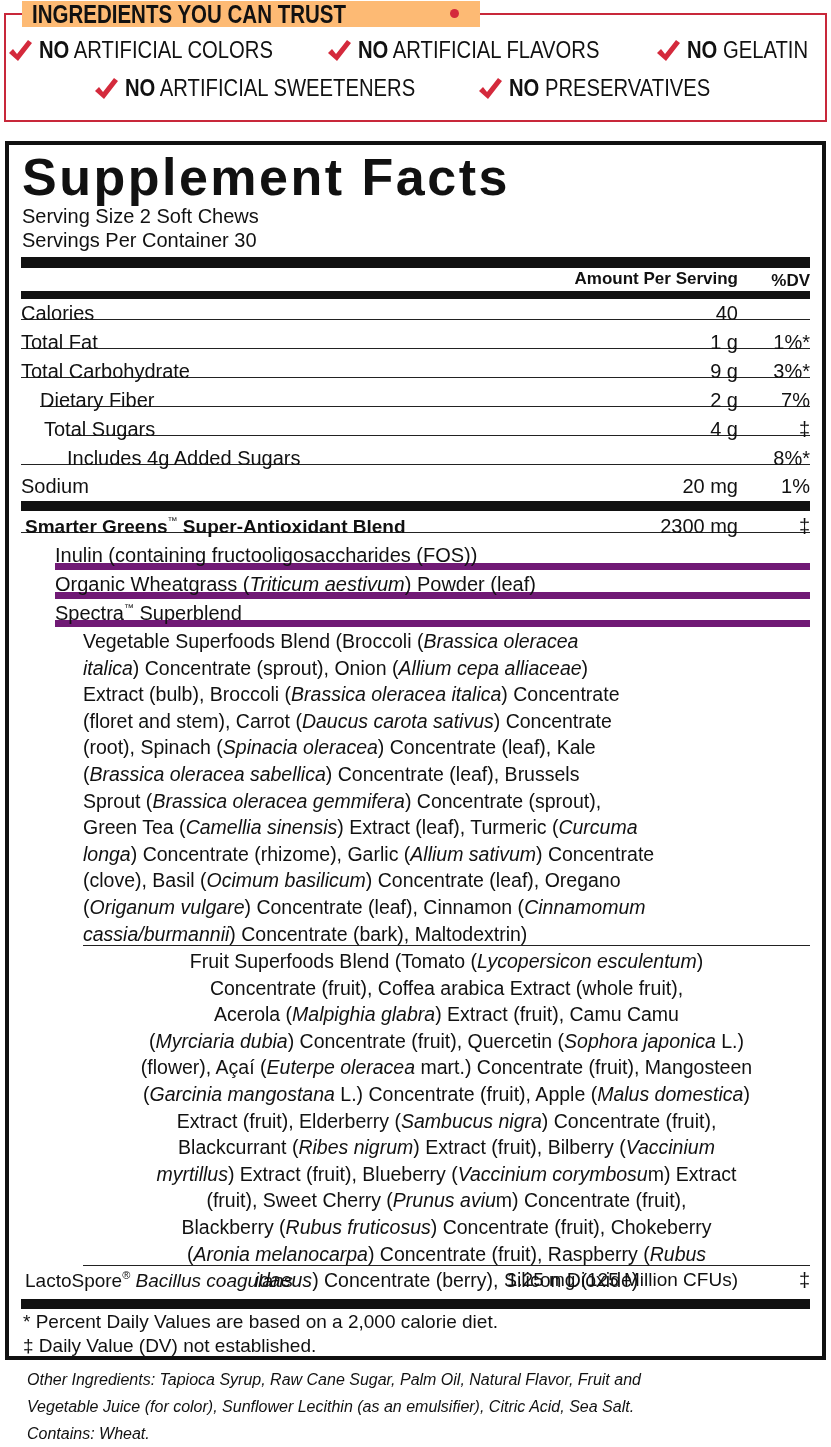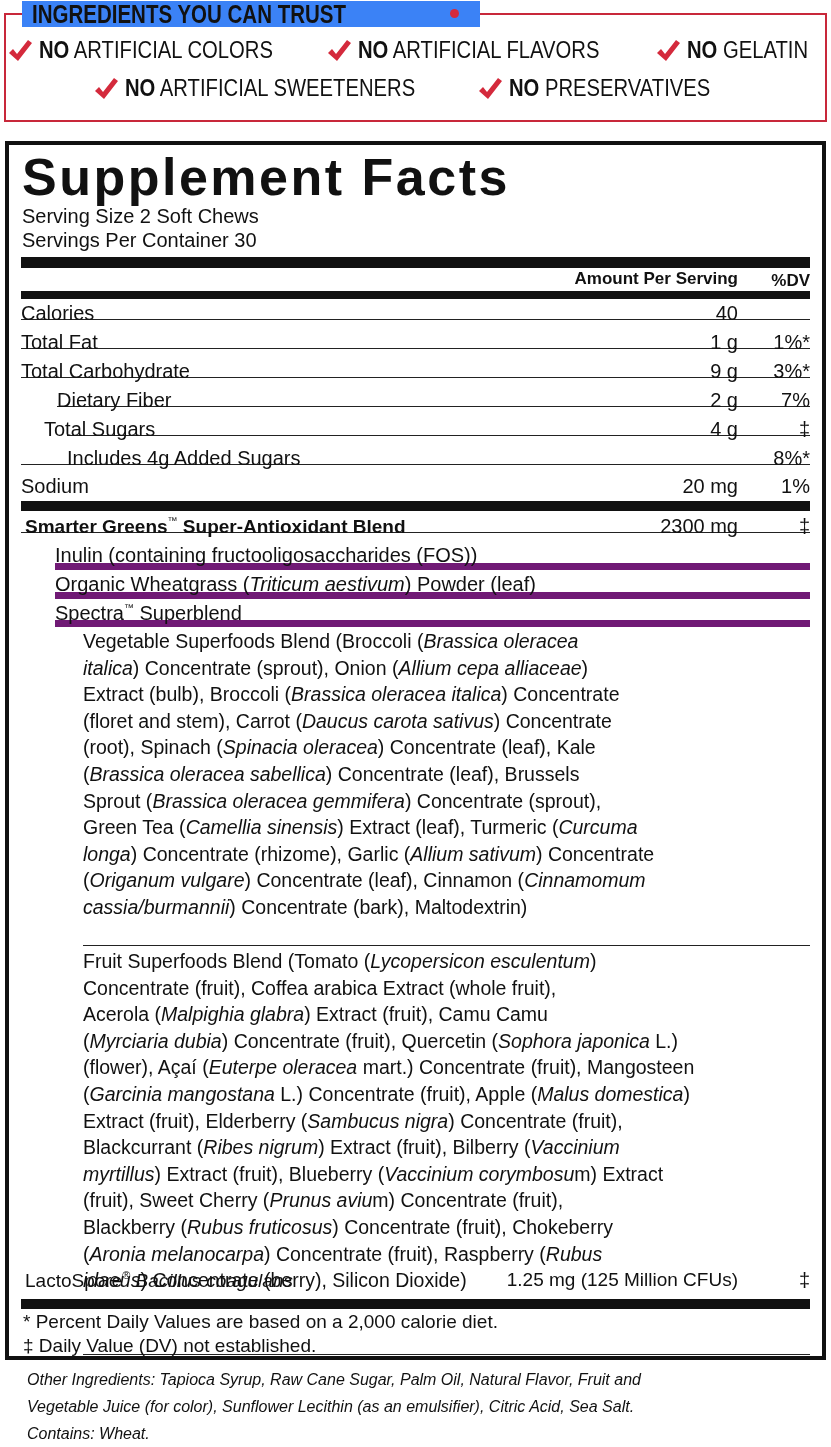--- a/index.html
+++ b/index.html
@@ -5,21 +5,21 @@
   * { box-sizing: border-box; margin: 0; padding: 0; }
   html, body { width: 831px; height: 1447px; background: #ffffff; overflow: hidden; }
   body { position: relative; font-family: "Liberation Sans", sans-serif; color: #111; }
 
   
   .trust-box {
     position: absolute; left: 4px; top: 13px; width: 823px; height: 109px;
     border: 2px solid #c8283a;
   }
   .trust-title-wrap {
-    position: absolute; left: 16px; top: -14px; background: #3b82f6;
+    position: absolute; left: 16px; top: -14px; background: #fdba74;
     padding: 0 8px 0 10px; display: flex; align-items: center; height: 26px;
   }
   .trust-title {
     font-family: "Liberation Sans", sans-serif; font-weight: bold; font-size: 25px;
     letter-spacing: 0px; transform: scaleX(0.82); transform-origin: left center;
     color: #111; white-space: nowrap; display: inline-block; width: 440px;
   }
   .trust-dot {
     position: absolute; left: 428px; top: 8px; width: 9px; height: 9px;
     border-radius: 50%; background: #d42a3c;
@@ -140,21 +140,21 @@
     <div class="row" style="left:0; top:184px;">
       <span class="lbl">Total Fat</span>
       <span class="amt">1 g</span>
       <span class="dv">1%*</span>
     </div>
     <div class="row" style="left:0; top:213px;">
       <span class="lbl">Total Carbohydrate</span>
       <span class="amt">9 g</span>
       <span class="dv">3%*</span>
     </div>
-    <div class="row" style="left:36px; top:242px;">
+    <div class="row" style="left:19px; top:242px;">
       <span class="lbl">Dietary Fiber</span>
       <span class="amt">2 g</span>
       <span class="dv">7%</span>
     </div>
     <div class="row" style="left:46px; top:271px; border-bottom:1px solid #222;">
       <span class="lbl" style="left:-23px;">Total Sugars</span>
       <span class="amt">4 g</span>
       <span class="dv">‡</span>
     </div>
     <div class="row" style="left:0; top:300px;">
@@ -189,25 +189,26 @@
     <div class="para" id="veg-para" style="left:62px; top:482px; height:319px;">
         <span class="ln"><span>Vegetable Superfoods Blend (Broccoli (</span><i>Brassica oleracea</i></span>
         <span class="ln"><i>italica</i><span>) Concentrate (sprout), Onion (</span><i>Allium cepa alliaceae</i><span>)</span></span>
         <span class="ln"><span>Extract (bulb), Broccoli (</span><i>Brassica oleracea italica</i><span>) Concentrate</span></span>
         <span class="ln"><span>(floret and stem), Carrot (</span><i>Daucus carota sativus</i><span>) Concentrate</span></span>
         <span class="ln"><span>(root), Spinach (</span><i>Spinacia oleracea</i><span>) Concentrate (leaf), Kale</span></span>
         <span class="ln"><span>(</span><i>Brassica oleracea sabellica</i><span>) Concentrate (leaf), Brussels</span></span>
         <span class="ln"><span>Sprout (</span><i>Brassica oleracea gemmifera</i><span>) Concentrate (sprout),</span></span>
         <span class="ln"><span>Green Tea (</span><i>Camellia sinensis</i><span>) Extract (leaf), Turmeric (</span><i>Curcuma</i></span>
         <span class="ln"><i>longa</i><span>) Concentrate (rhizome), Garlic (</span><i>Allium sativum</i><span>) Concentrate</span></span>
+        <span class="ln"><span>(clove), Basil (</span><i>Ocimum basilicum</i><span>) Concentrate (leaf), Oregano</span></span>
         <span class="ln"><span>(</span><i>Origanum vulgare</i><span>) Concentrate (leaf), Cinnamon (</span><i>Cinnamomum</i></span>
         <span class="ln"><i>cassia/burmannii</i><span>) Concentrate (bark), Maltodextrin)</span></span>
       </div>
 
-    <div class="para" id="fruit-para" style="left:62px; top:802px; height:408px;">
+    <div class="para" id="fruit-para" style="left:62px; top:802px; height:319px;text-align:center;">
         <span class="ln"><span>Fruit Superfoods Blend (Tomato (</span><i>Lycopersicon esculentum</i><span>)</span></span>
         <span class="ln"><span>Concentrate (fruit), Coffea arabica Extract (whole fruit),</span></span>
         <span class="ln"><span>Acerola (</span><i>Malpighia glabra</i><span>) Extract (fruit), Camu Camu</span></span>
         <span class="ln"><span>(</span><i>Myrciaria dubia</i><span>) Concentrate (fruit), Quercetin (</span><i>Sophora japonica</i><span> L.)</span></span>
         <span class="ln"><span>(flower), Açaí (</span><i>Euterpe oleracea</i><span> mart.) Concentrate (fruit), Mangosteen</span></span>
         <span class="ln"><span>(</span><i>Garcinia mangostana</i><span> L.) Concentrate (fruit), Apple (</span><i>Malus domestica</i><span>)</span></span>
         <span class="ln"><span>Extract (fruit), Elderberry (</span><i>Sambucus nigra</i><span>) Concentrate (fruit),</span></span>
         <span class="ln"><span>Blackcurrant (</span><i>Ribes nigrum</i><span>) Extract (fruit), Bilberry (</span><i>Vaccinium</i></span>
         <span class="ln"><i>myrtillus</i><span>) Extract (fruit), Blueberry (</span><i>Vaccinium corymbosu</i><span>m) Extract</span></span>
         <span class="ln"><span>(fruit), Sweet Cherry (</span><i>Prunus aviu</i><span>m) Concentrate (fruit),</span></span>

